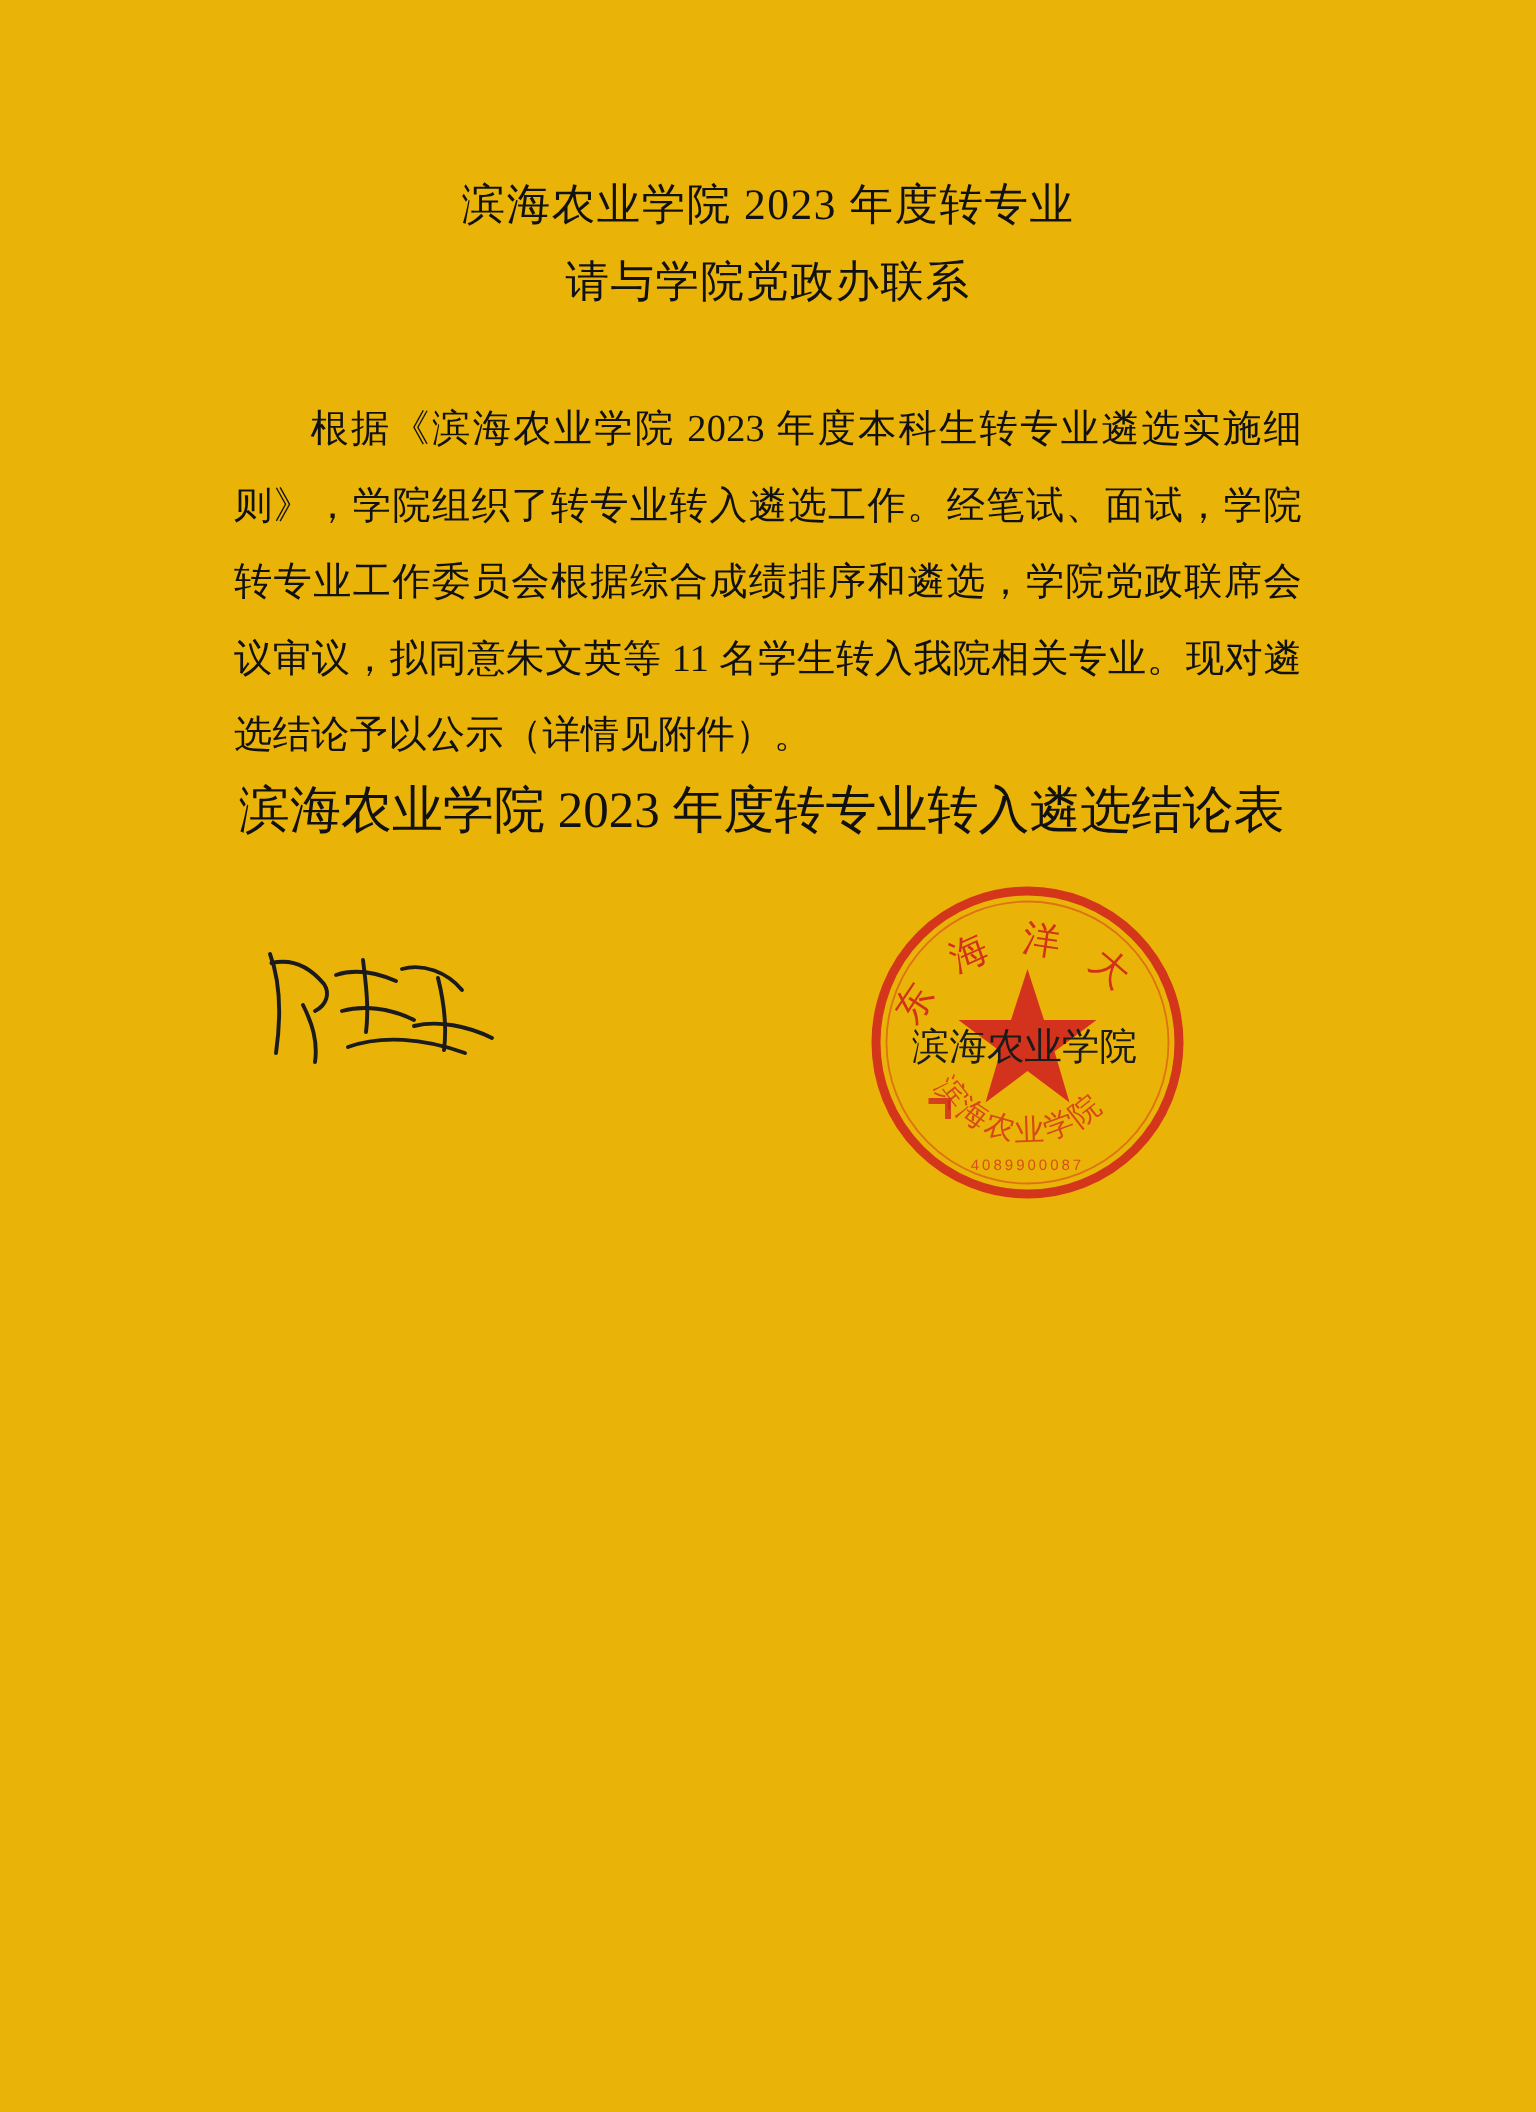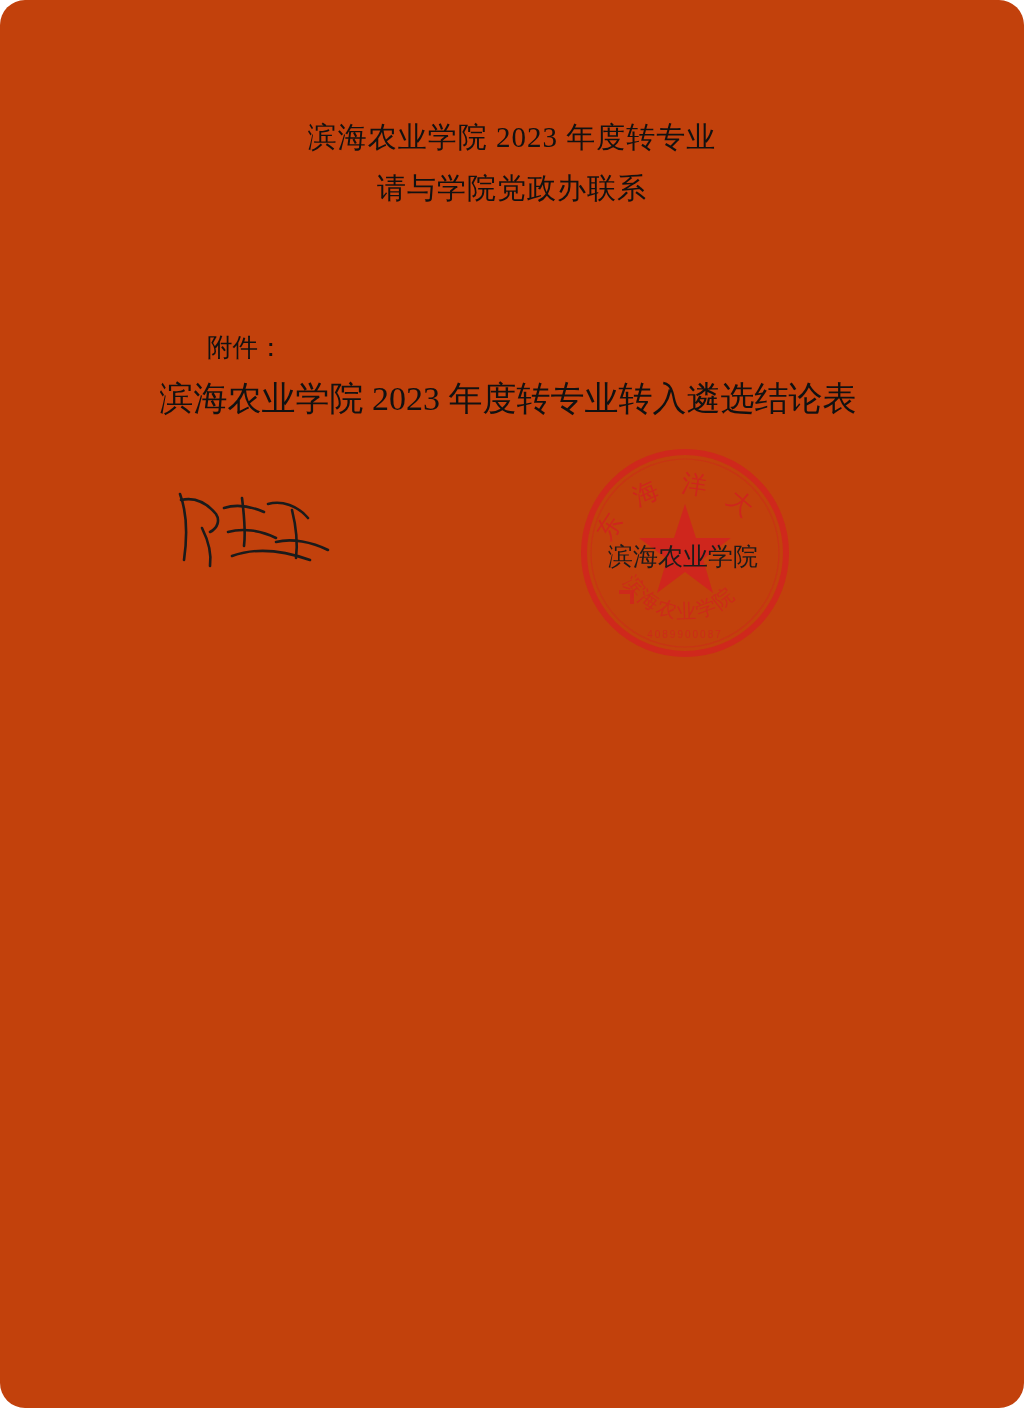--- a/index.html
+++ b/index.html
@@ -11,22 +11,21 @@
     width: 1024px;
     height: 1408px;
     position: relative;
     font-family: "Liberation Serif", "DejaVu Serif", serif;
     color: #1a1a1a;
     overflow: hidden;
   }
   .page {
     position: absolute;
     inset: 0;
-    background: #c2410c;
-    border-radius: 25px;
+    background: #eab308;
   }
   .doc-title {
     margin: 0;
     padding-top: 112px;
     text-align: center;
     font-size: 29px;
     font-weight: normal;
     letter-spacing: 1px;
     line-height: 1.75;
     color: #111;
@@ -106,22 +105,22 @@
 
 <div class="page">
 
   <h1 class="doc-title">
     <span class="line">滨海农业学院 2023 年度转专业</span>
     <span class="line">请与学院党政办联系</span>
   </h1>
 
   <div class="body-block">
 
+    <p class="para">根据《滨海农业学院 2023 年度本科生转专业遴选实施细则》，学院组织了转专业转入遴选工作。经笔试、面试，学院转专业工作委员会根据综合成绩排序和遴选，学院党政联席会议审议，拟同意朱文英等 11 名学生转入我院相关专业。现对遴选结论予以公示（详情见附件）。</p>
 
-    <p class="attach-label">附件：</p>
     <p class="attach-item">滨海农业学院 2023 年度转专业转入遴选结论表</p>
 
     <div class="sign-area">
 
       <div class="signature">
         <svg width="170" height="90" viewBox="0 0 170 90" fill="none" xmlns="http://www.w3.org/2000/svg">
           <g stroke="#1b1b1b" stroke-width="2.6" stroke-linecap="round" fill="none">
             <path d="M8 6 C14 22, 16 44, 12 72"></path>
             <path d="M9 12 C22 9, 34 14, 44 26 C48 32, 46 40, 38 44"></path>
             <path d="M30 40 C36 52, 40 64, 38 78"></path>

